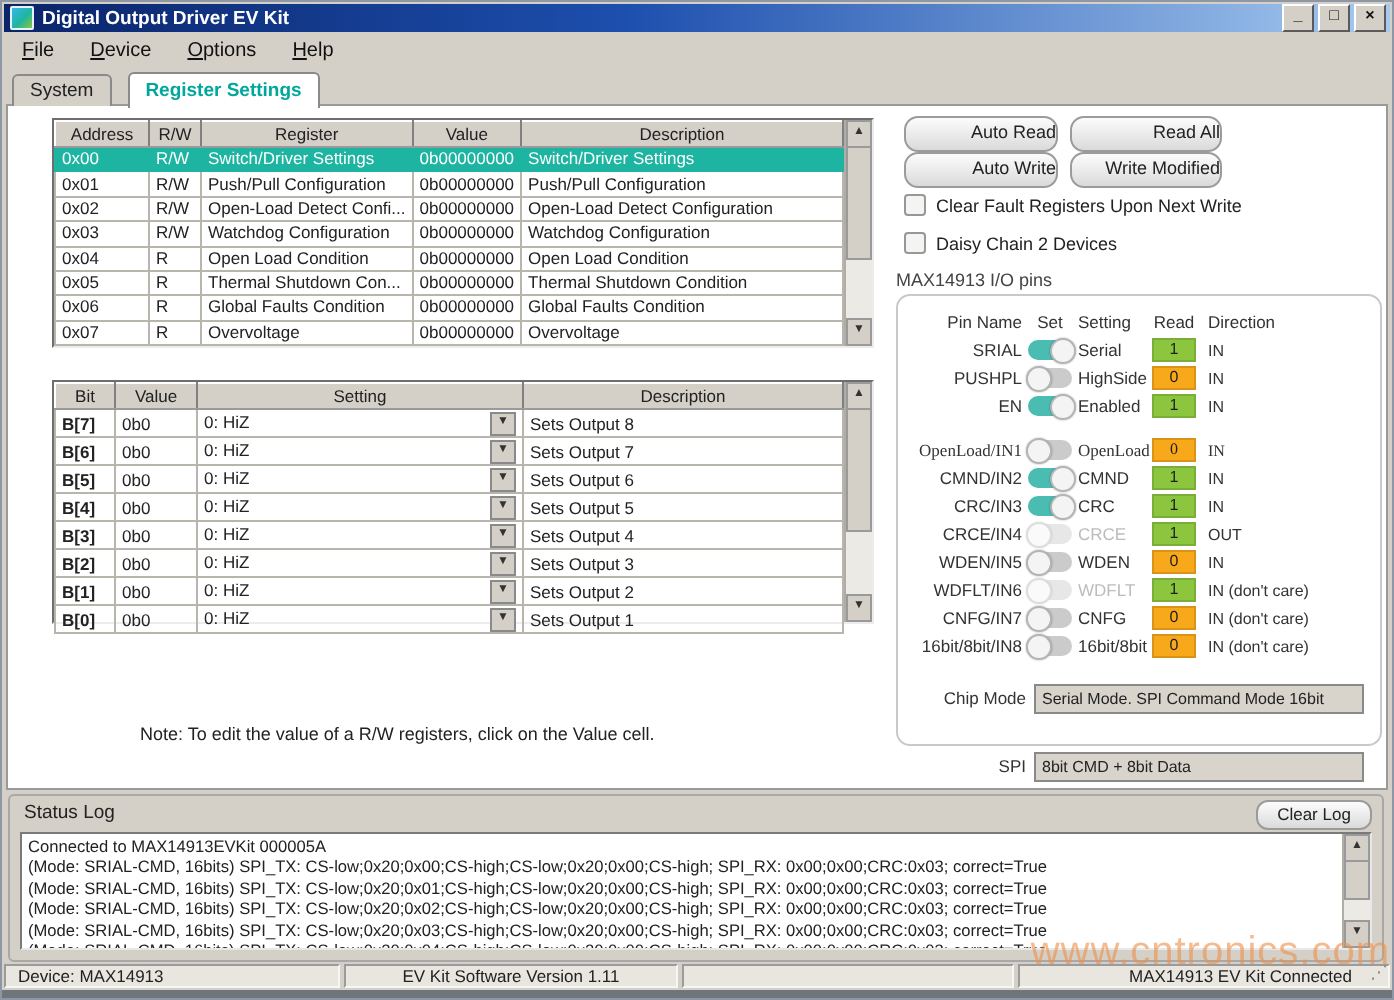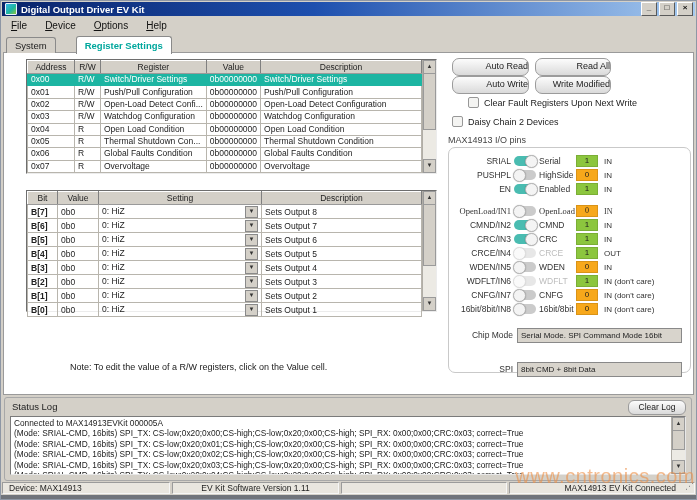--- a/index.html
+++ b/index.html
@@ -24,21 +24,21 @@
 
   
   .menubar{position:absolute;left:2px;top:17px;right:2px;height:16px;background:#d4d0c8;
     display:flex;align-items:center;font-size:10px;color:#111;}
   .menu-item{padding:1px 9px;cursor:default;text-align:center;}
   .menu-item u{text-decoration:underline;}
 
   
   .tabbar{position:absolute;left:6px;top:36px;height:17px;display:flex;align-items:flex-end;z-index:3;}
   .tab{background:#d4d0c8;border:1px solid #8a8a8a;border-bottom:none;border-radius:3px 3px 0 0;
-    padding:2px 8px 2px 8px;font-size:9.5px;color:#222;margin-right:20px;height:11px;line-height:11px;}
+    padding:2px 8px 2px 8px;font-size:9.5px;color:#222;margin-right:8px;height:11px;line-height:11px;}
   .tab.active{background:#ffffff;color:var(--accent-text);font-weight:bold;height:13px;line-height:13px;position:relative;top:1px;}
   .page{position:absolute;left:3px;top:52px;width:689px;height:341px;background:#fff;
     border:1px solid #9a9a9a;z-index:1;}
 
   
   .tbl-wrap{position:absolute;display:flex;background:#fff;
     border:1px solid;border-color:#6e6e6e #ececec #ececec #6e6e6e;}
   .tbl-wrap table{border-collapse:collapse;table-layout:fixed;flex:1;font-size:8.5px;color:#222;}
   .tbl-wrap th{background:#d4d0c8;border:1px solid;border-color:#ffffff #808080 #9a9a9a #ffffff;
     font-weight:normal;height:12px;padding:0 2px;font-size:8.5px;overflow:hidden;white-space:nowrap;}
@@ -302,31 +302,38 @@
     </div>
   </div>
 
   <div class="note">Note: To edit the value of a R/W registers, click on the Value cell.</div>
 
   <div class="btn" style="left:448px;top:5px;width:75px;">Auto Read</div>
   <div class="btn" style="left:531px;top:5px;width:74px;">Read All</div>
   <div class="btn" style="left:448px;top:23px;width:75px;">Auto Write</div>
   <div class="btn" style="left:531px;top:23px;width:74px;">Write Modified</div>
 
-  <div class="chk-row" style="left:464px;top:44px;">
+  <div class="chk-row" style="left:448px;top:44px;">
     <span class="chk"></span>
     <span>Clear Fault Registers Upon Next Write</span>
   </div>
   <div class="chk-row" style="left:448px;top:63px;">
     <span class="chk"></span>
     <span>Daisy Chain 2 Devices</span>
   </div>
 
   <div class="io-title">MAX14913 I/O pins</div>
   <div class="iobox">
+    <div class="io-head">
+      <span class="c-name">Pin Name</span>
+      <span class="c-set">Set</span>
+      <span class="c-setting">Setting</span>
+      <span class="c-read">Read</span>
+      <span class="c-dir" style="font-size:8.5px">Direction</span>
+    </div>
     <div id="io-rows">
         <div class="io-row">
           <span class="c-name">SRIAL</span>
           <span class="c-set">
             <div class="tog on">
               <span class="knob"></span>
             </div>
           </span>
           <span class="c-setting">Serial</span>
           <span class="c-read">

